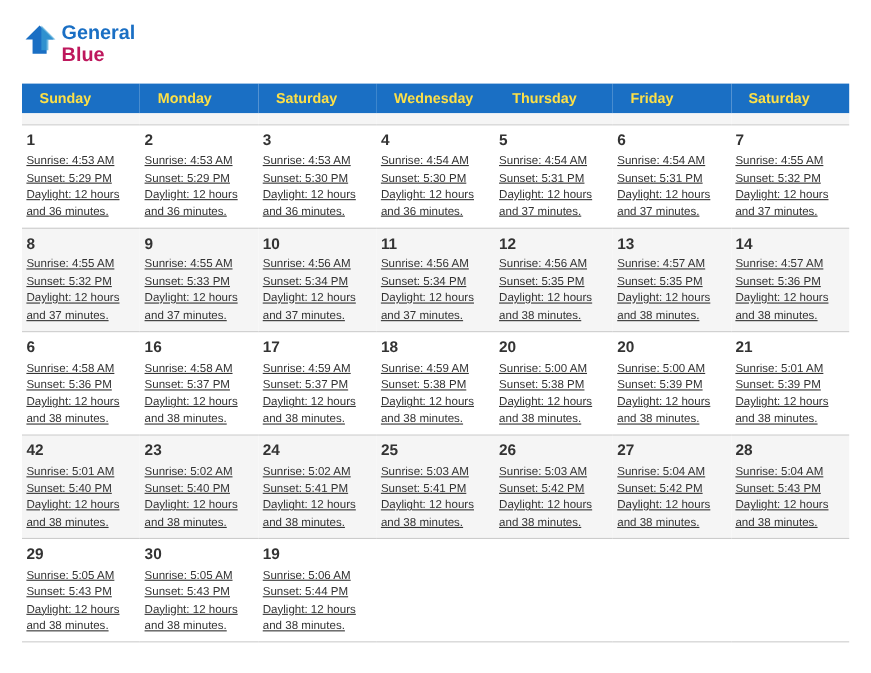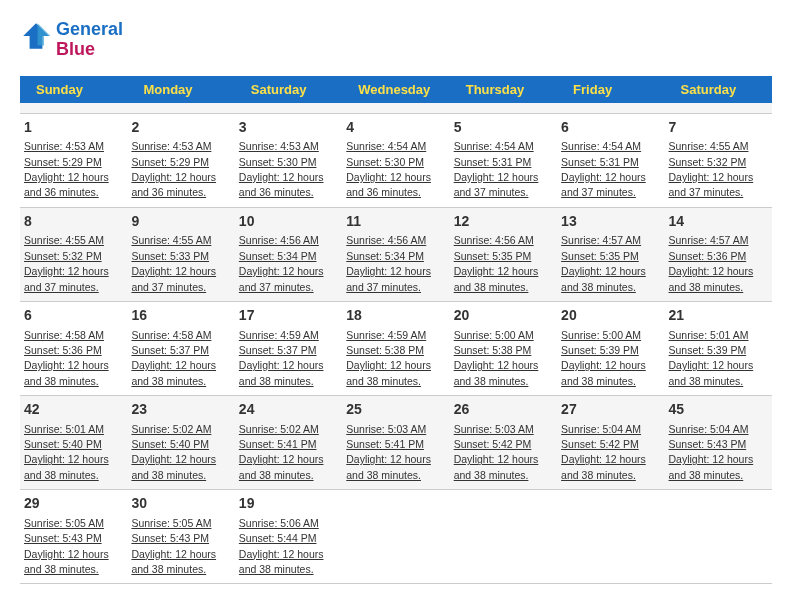--- a/index.html
+++ b/index.html
@@ -156,21 +156,21 @@
         <td><span class="day-num">20</span><span class="day-info">Sunrise: 5:00 AM<br>Sunset: 5:39 PM<br>Daylight: 12 hours and 38 minutes.</span></td>
         <td><span class="day-num">21</span><span class="day-info">Sunrise: 5:01 AM<br>Sunset: 5:39 PM<br>Daylight: 12 hours and 38 minutes.</span></td>
       </tr>
       <tr>
         <td><span class="day-num">42</span><span class="day-info">Sunrise: 5:01 AM<br>Sunset: 5:40 PM<br>Daylight: 12 hours and 38 minutes.</span></td>
         <td><span class="day-num">23</span><span class="day-info">Sunrise: 5:02 AM<br>Sunset: 5:40 PM<br>Daylight: 12 hours and 38 minutes.</span></td>
         <td><span class="day-num">24</span><span class="day-info">Sunrise: 5:02 AM<br>Sunset: 5:41 PM<br>Daylight: 12 hours and 38 minutes.</span></td>
         <td><span class="day-num">25</span><span class="day-info">Sunrise: 5:03 AM<br>Sunset: 5:41 PM<br>Daylight: 12 hours and 38 minutes.</span></td>
         <td><span class="day-num">26</span><span class="day-info">Sunrise: 5:03 AM<br>Sunset: 5:42 PM<br>Daylight: 12 hours and 38 minutes.</span></td>
         <td><span class="day-num">27</span><span class="day-info">Sunrise: 5:04 AM<br>Sunset: 5:42 PM<br>Daylight: 12 hours and 38 minutes.</span></td>
-        <td><span class="day-num">45</span><span class="day-info">Sunrise: 5:04 AM<br>Sunset: 5:43 PM<br>Daylight: 12 hours and 38 minutes.</span></td>
+        <td><span class="day-num">28</span><span class="day-info">Sunrise: 5:04 AM<br>Sunset: 5:43 PM<br>Daylight: 12 hours and 38 minutes.</span></td>
       </tr>
       <tr>
         <td><span class="day-num">29</span><span class="day-info">Sunrise: 5:05 AM<br>Sunset: 5:43 PM<br>Daylight: 12 hours and 38 minutes.</span></td>
         <td><span class="day-num">30</span><span class="day-info">Sunrise: 5:05 AM<br>Sunset: 5:43 PM<br>Daylight: 12 hours and 38 minutes.</span></td>
         <td><span class="day-num">19</span><span class="day-info">Sunrise: 5:06 AM<br>Sunset: 5:44 PM<br>Daylight: 12 hours and 38 minutes.</span></td>
         <td></td>
         <td></td>
         <td></td>
         <td></td>
       </tr>

